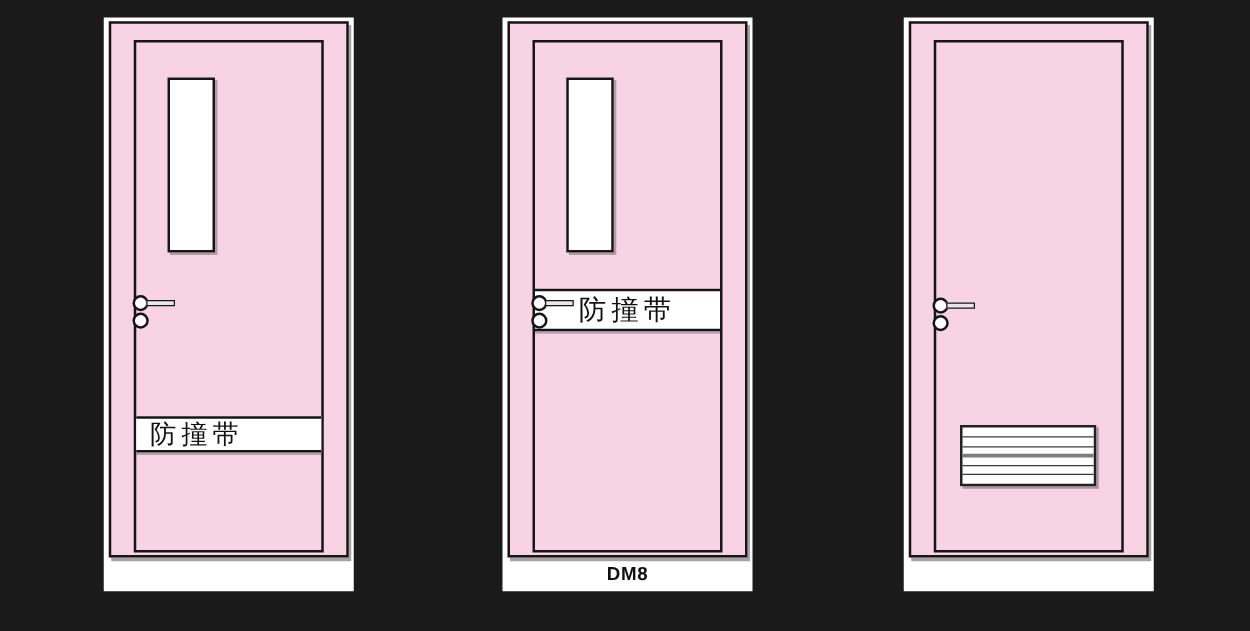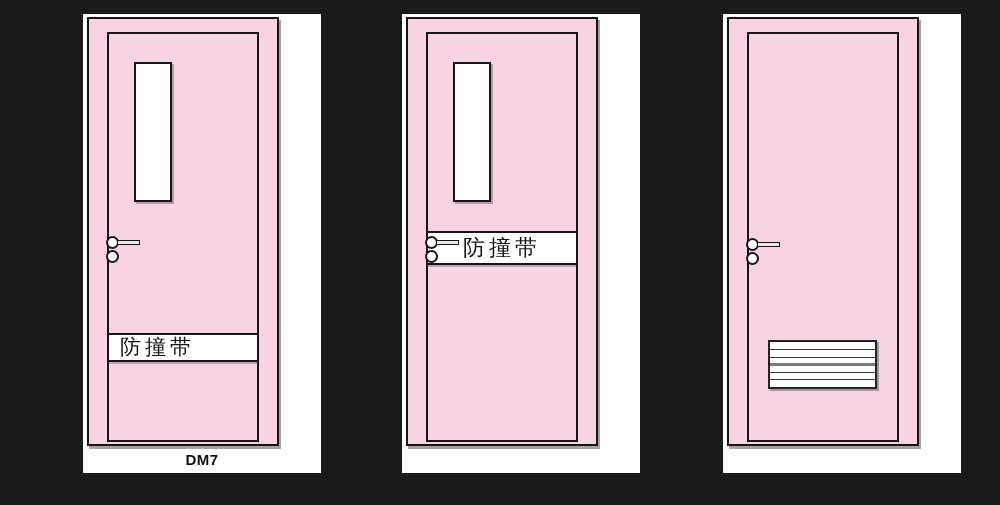--- a/index.html
+++ b/index.html
@@ -2,21 +2,21 @@
 <html><head>
 <meta charset="utf-8">
 <style>
   html,body{margin:0;padding:0;}
   body{
     width:1000px;height:505px;position:relative;overflow:hidden;
     background:#1a1a1a;
     font-family:"Liberation Sans", sans-serif;
   }
   .door-unit{
-    position:absolute;top:14px;width:238px;height:459px;
+    position:absolute;top:14px;width:200px;height:459px;
     background:#ffffff;
   }
   .door-unit.u1{left:83px;}
   .door-unit.u2{left:402px;}
   .door-unit.u3{left:723px;}
 
   .frame{
     position:absolute;left:4px;top:3px;width:188px;height:425px;
     background:#f7d3e3;border:2px solid #161616;
     box-shadow:2px 3px 0 rgba(90,90,90,0.55);
@@ -85,37 +85,37 @@
       <div class="handle">
         <div class="ring"></div>
         <div class="lever"></div>
         <div class="rose"></div>
       </div>
       <div class="band low">
         <span>防撞带</span>
       </div>
     </div>
   </div>
-  <div class="model-label">DM7</div>
 </div>
 
 <div class="door-unit u2">
   <div class="frame">
     <div class="leaf">
       <div class="window"></div>
       <div class="band mid">
         <span>防撞带</span>
       </div>
       <div class="handle">
         <div class="ring"></div>
         <div class="lever"></div>
         <div class="rose"></div>
       </div>
     </div>
   </div>
+  <div class="model-label">DM8</div>
 </div>
 
 <div class="door-unit u3">
   <div class="frame">
     <div class="leaf">
       <div class="handle" style="top:204px;">
         <div class="ring"></div>
         <div class="lever"></div>
         <div class="rose"></div>
       </div>

